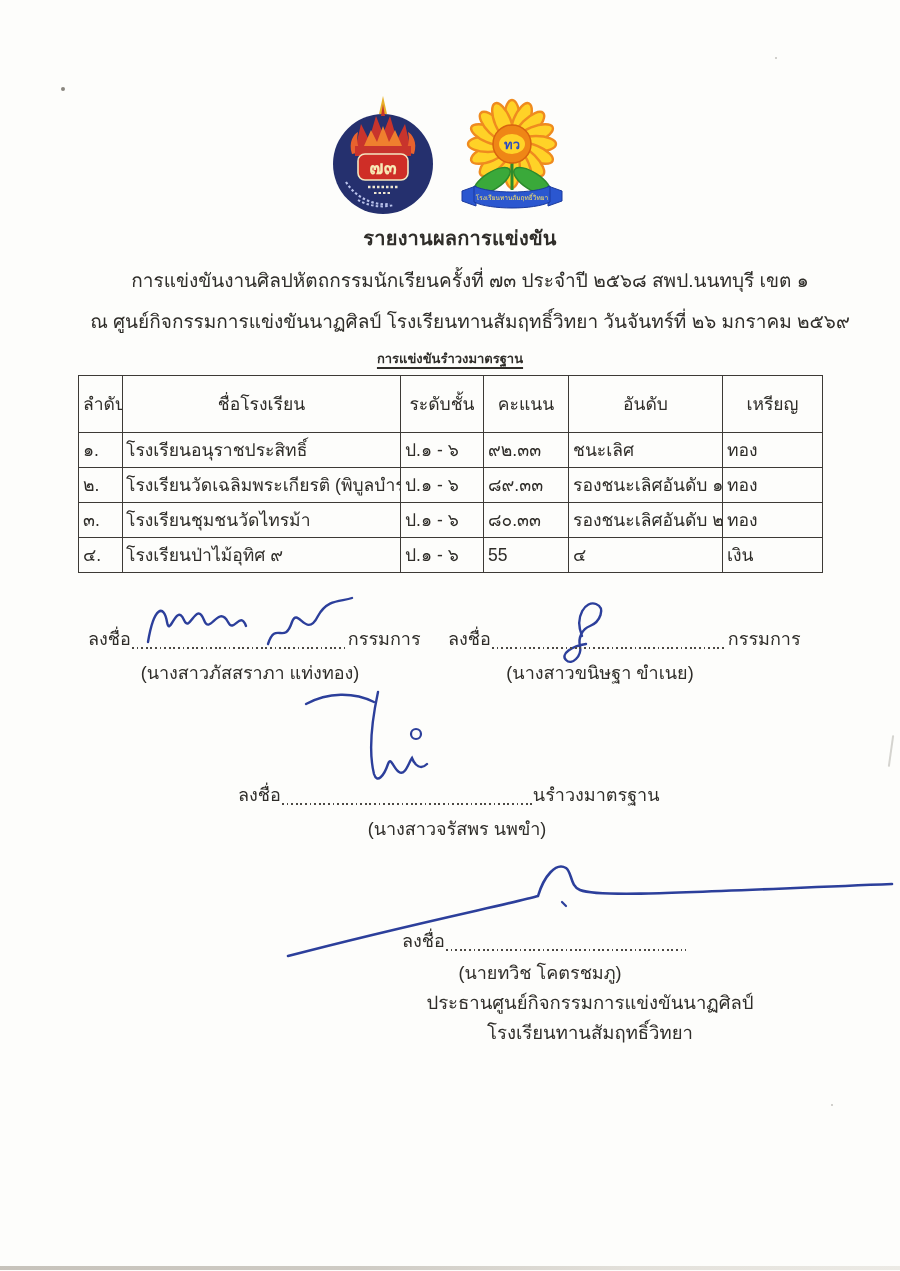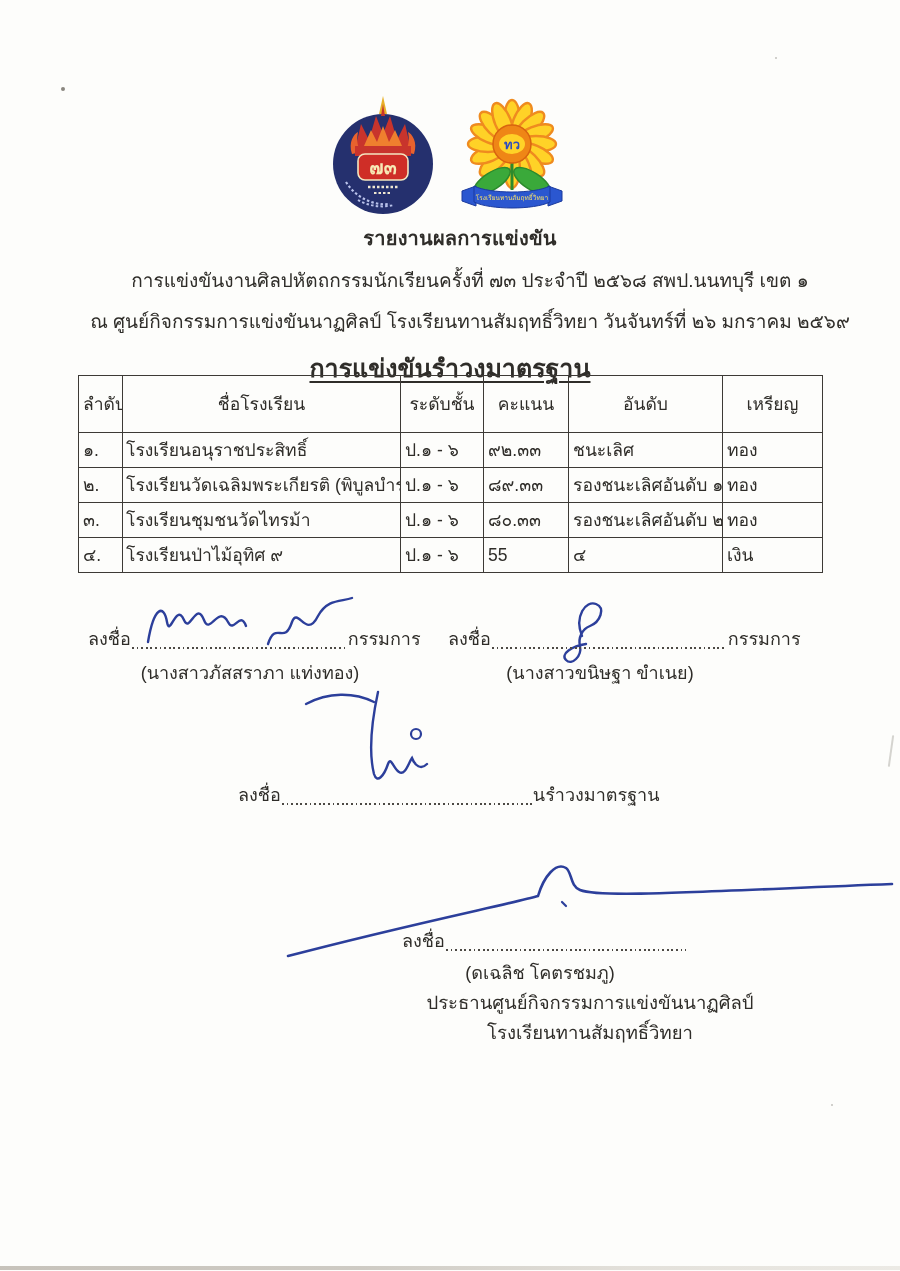--- a/index.html
+++ b/index.html
@@ -11,21 +11,21 @@
   }
 
   
   .logo-row { position:absolute; top:94px; left:0; width:900px; display:flex; justify-content:center; align-items:flex-start; gap:6px; }
   .logo-row svg { display:block; }
 
   
   .doc-header { position:absolute; top:222px; left:0; width:900px; text-align:center; }
   .doc-title   { font-size:20px; font-weight:bold; letter-spacing:.2px;padding-left:20px; }
   .doc-line    { font-size:19px; margin-top:11px;padding-left:40px; }
-  .doc-event   { font-size:25px; font-weight:bold; margin-top:12px;
+  .doc-event   { font-size:13px; font-weight:bold; margin-top:12px;
                  text-decoration:underline; text-underline-offset:4px; text-decoration-thickness:1.5px; }
 
   
   table.results {
     position:absolute; top:375px; left:78px; width:744px;
     border-collapse:collapse; table-layout:fixed;
     font-size:17.5px; color:#2f2d29;
   }
   table.results th, table.results td {
     border:1.4px solid #3d3a36; vertical-align:middle;
@@ -236,30 +236,31 @@
   <svg class="sig-svg" style="left:298px; top:686px;" width="145" height="104" viewBox="0 0 145 104">
     <path d="M8,18 C30,6 56,6 76,16" fill="none" stroke="#2c3f9b" stroke-width="2.4" stroke-linecap="round"></path>
     <path d="M80,6 C74,34 70,64 76,88 C79,98 86,90 90,78 C93,70 95,82 101,86 C107,90 110,78 114,72 C117,80 123,84 129,78" fill="none" stroke="#2c3f9b" stroke-width="2.4" stroke-linecap="round"></path>
     <circle cx="118" cy="48" r="5" fill="none" stroke="#2c3f9b" stroke-width="2.2"></circle>
   </svg>
   <div class="sig-line" style="left:238px; top:780px;">
     <span>ลงชื่อ</span>
       <span class="dots" style="width:250px"></span>
       <span>นรำวงมาตรฐาน</span>
   </div>
+  <div class="sig-name" style="left:337px; top:814px; width:240px;">(นางสาวจรัสพร นพขำ)</div>
 
   <svg class="sig-svg" style="left:270px; top:852px;" width="630" height="108" viewBox="0 0 630 108">
     <path d="M18,104 C140,72 240,52 268,44 C274,24 286,10 296,16 C302,20 300,34 310,38 C330,46 420,40 622,32" fill="none" stroke="#2c3f9b" stroke-width="2.6" stroke-linecap="round"></path>
     <path d="M292,50 L296,54" stroke="#2c3f9b" stroke-width="2.2" stroke-linecap="round"></path>
   </svg>
   <div class="sig-line" style="left:402px; top:926px;">
     <span>ลงชื่อ</span>
       <span class="dots" style="width:240px"></span>
   </div>
-  <div class="sig-name" style="left:420px; top:958px; width:240px;">(ดเฉลิช โคตรชมภู)</div>
+  <div class="sig-name" style="left:420px; top:958px; width:240px;">(นายทวิช โคตรชมภู)</div>
   <div class="sig-title-block" style="left:350px; top:988px; width:480px;">
     <div>ประธานศูนย์กิจกรรมการแข่งขันนาฏศิลป์</div>
     <div>โรงเรียนทานสัมฤทธิ์วิทยา</div>
   </div>
 
   <div class="scan-bottom"></div>
   <div class="speck" style="left:61px; top:87px; width:4px; height:4px;"></div>
   <div class="speck" style="left:775px; top:57px; width:2px; height:2px; opacity:.5;"></div>
   <div class="speck" style="left:831px; top:1104px; width:2px; height:2px; opacity:.5;"></div>
   <div class="speck" style="left:890px; top:735px; width:2px; height:32px; border-radius:1px; opacity:.35; transform:rotate(8deg);"></div>

